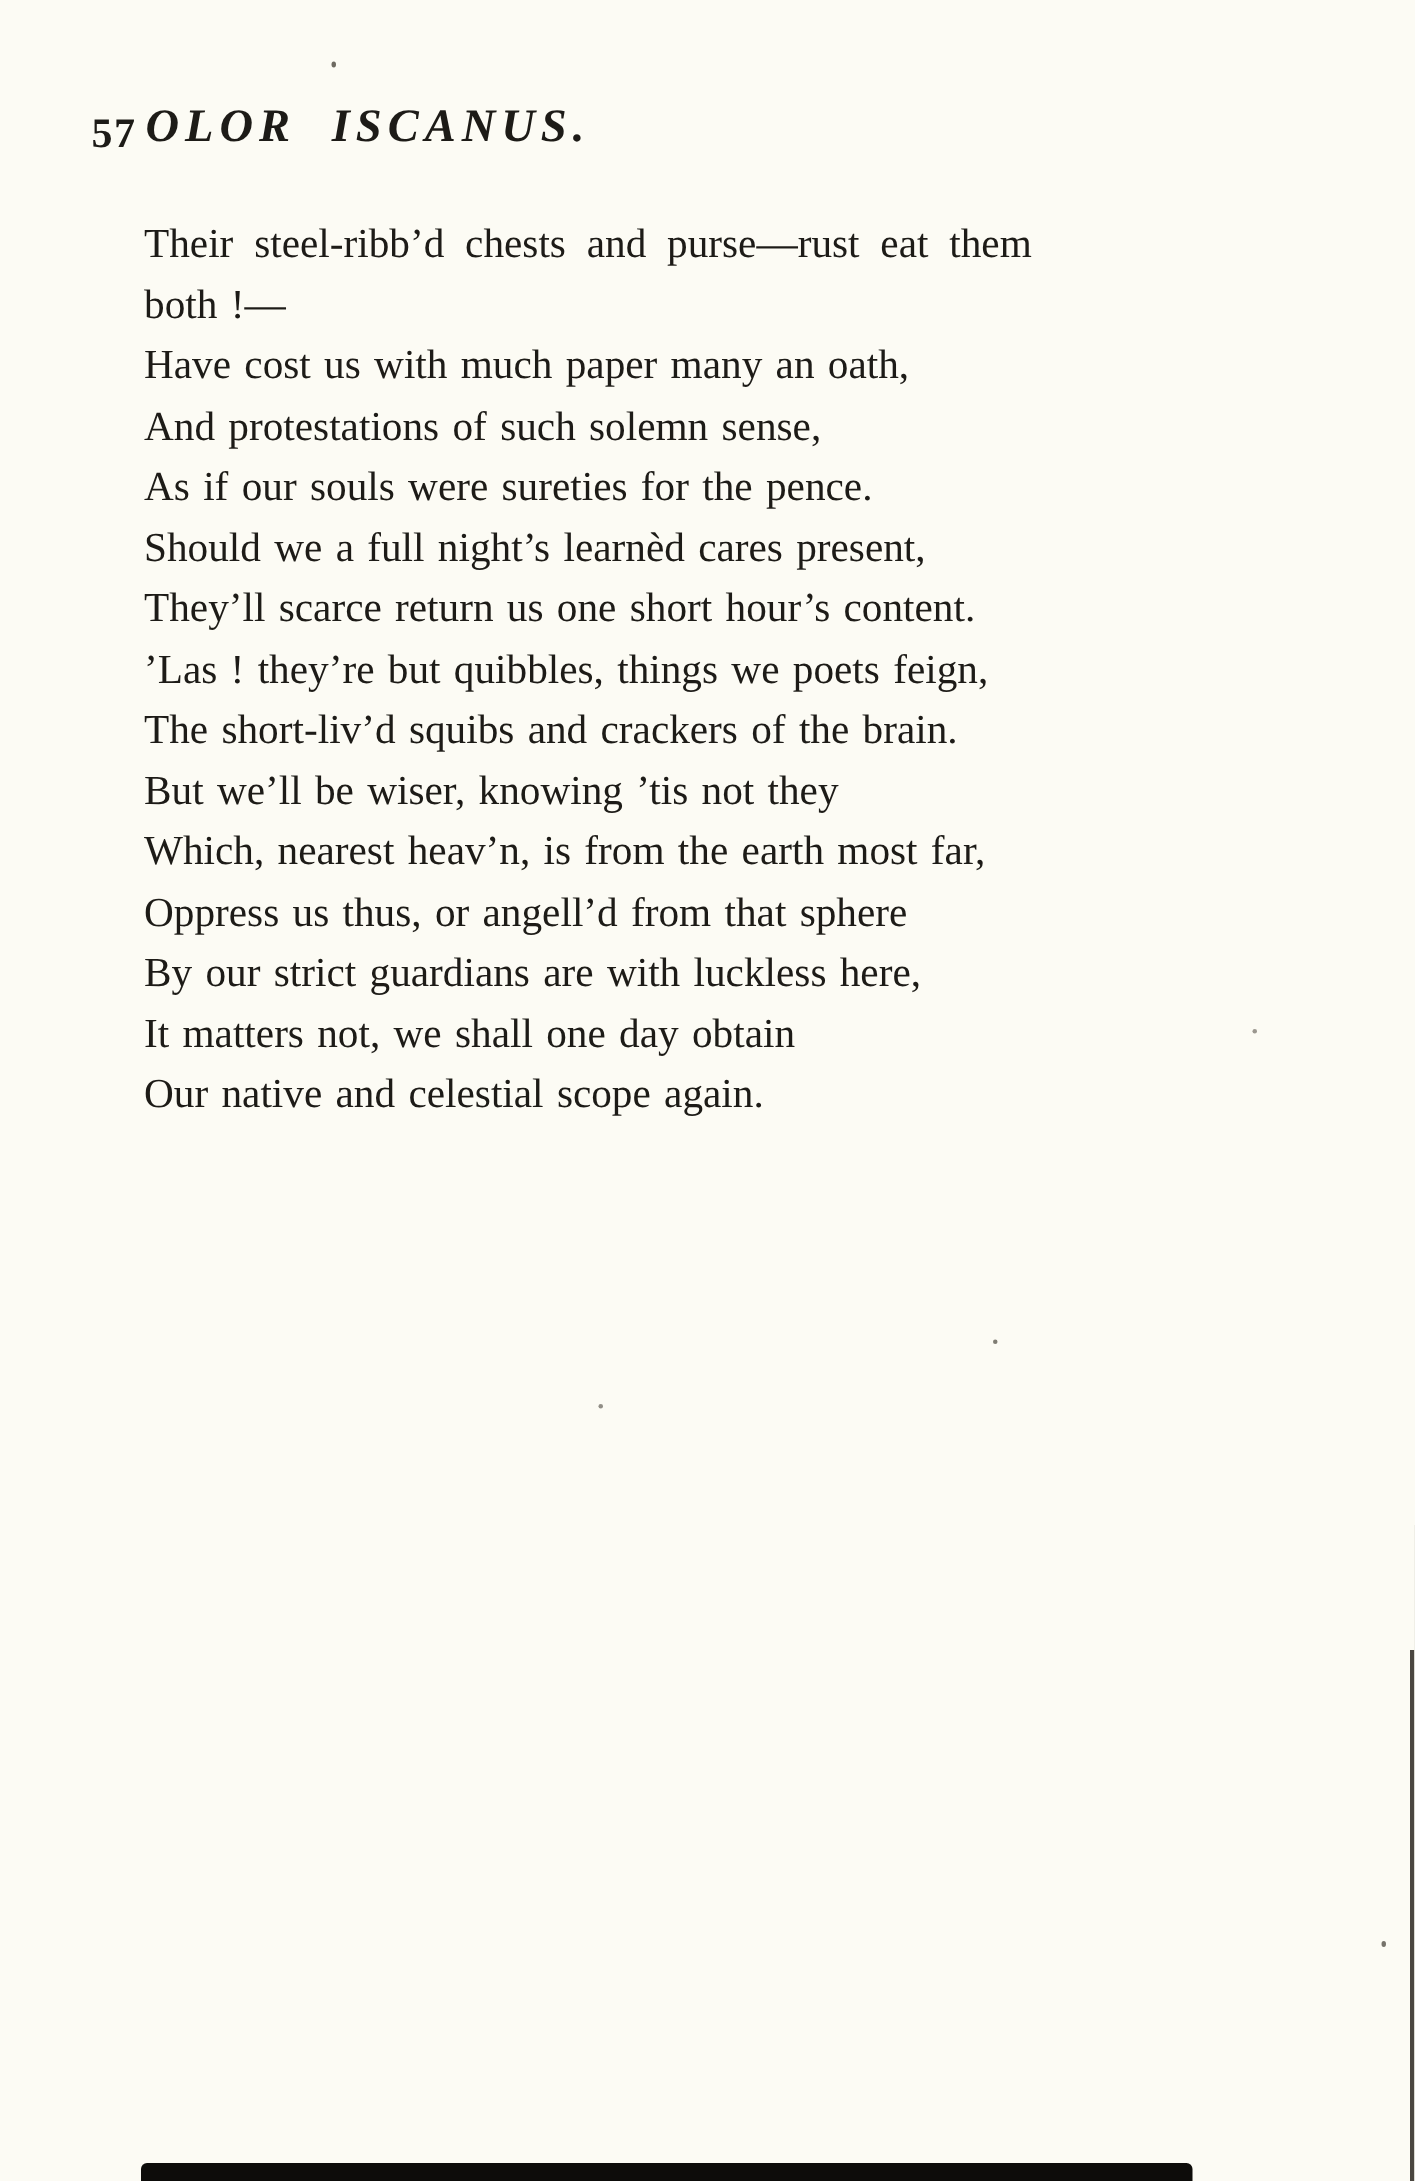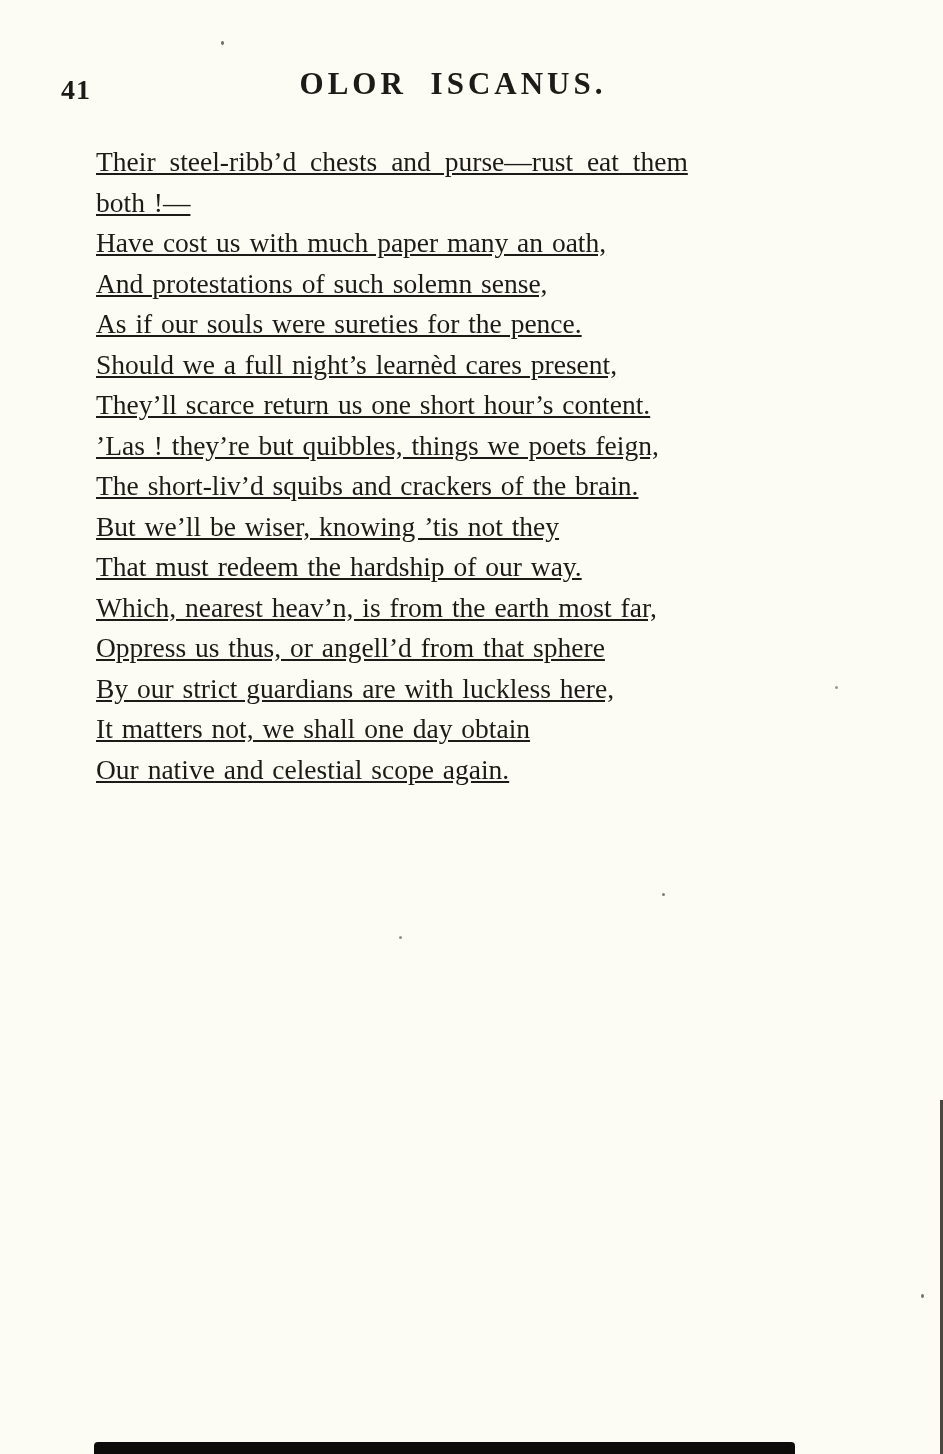--- a/index.html
+++ b/index.html
@@ -31,38 +31,37 @@
     top: 8px;
     font-size: 28px;
     font-weight: bold;
     letter-spacing: 1px;
   }
   .running-title {
     position: absolute;
     left: 97px;
     width: 712px;
     top: 0;
-    text-align: center;
+    font-style: italic;
     font-weight: bold;
     font-size: 31px;
     letter-spacing: 4px;
     word-spacing: 12px;
   }
 
   
   .poem {
     position: absolute;
     top: 142px;
     left: 96px;
     width: 770px;
     font-size: 27.5px;
     line-height: 40.5px;
     word-spacing: 2px;
     white-space: nowrap;
-    text-decoration: underline;
   }
   .poem p {
     margin: 0;
     padding: 0;
   }
   .wide-spacing { word-spacing: 7px; }
   .indent-hang  { padding-left: 90px; }
   .indent-para  { padding-left: 33px; }
 
   
@@ -94,36 +93,35 @@
   .speck-3 { left: 399px; top: 936px; width: 3px; height: 3px; opacity: .6; }
   .speck-4 { left: 835px; top: 686px; width: 3px; height: 3px; opacity: .55; }
   .speck-5 { left: 921px; top: 1294px; width: 3px; height: 4px; opacity: .75; }
 </style>
 </head>
 <body>
 
 <div class="page">
 
   <header class="page-header">
-    <span class="page-number">41</span>
+    <span class="page-number">57</span>
     <span class="running-title">OLOR ISCANUS.</span>
   </header>
 
   <main class="poem">
     <p class="wide-spacing">Their steel-ribb’d chests and purse—rust eat them</p>
     <p class="indent-hang">both !—</p>
     <p>Have cost us with much paper many an oath,</p>
     <p>And protestations of such solemn sense,</p>
     <p>As if our souls were sureties for the pence.</p>
     <p>Should we a full night’s learnèd cares present,</p>
     <p>They’ll scarce return us one short hour’s content.</p>
     <p>’Las ! they’re but quibbles, things we poets feign,</p>
     <p>The short-liv’d squibs and crackers of the brain.</p>
     <p class="indent-para">But we’ll be wiser, knowing ’tis not they</p>
-    <p>That must redeem the hardship of our way.</p>
     <p>Which, nearest heav’n, is from the earth most far,</p>
     <p>Oppress us thus, or angell’d from that sphere</p>
     <p>By our strict guardians are with luckless here,</p>
     <p>It matters not, we shall one day obtain</p>
     <p>Our native and celestial scope again.</p>
   </main>
 
   <div class="artifact artifact-bottom-bar"></div>
   <div class="artifact artifact-right-line"></div>
   <div class="speck speck-1"></div>

